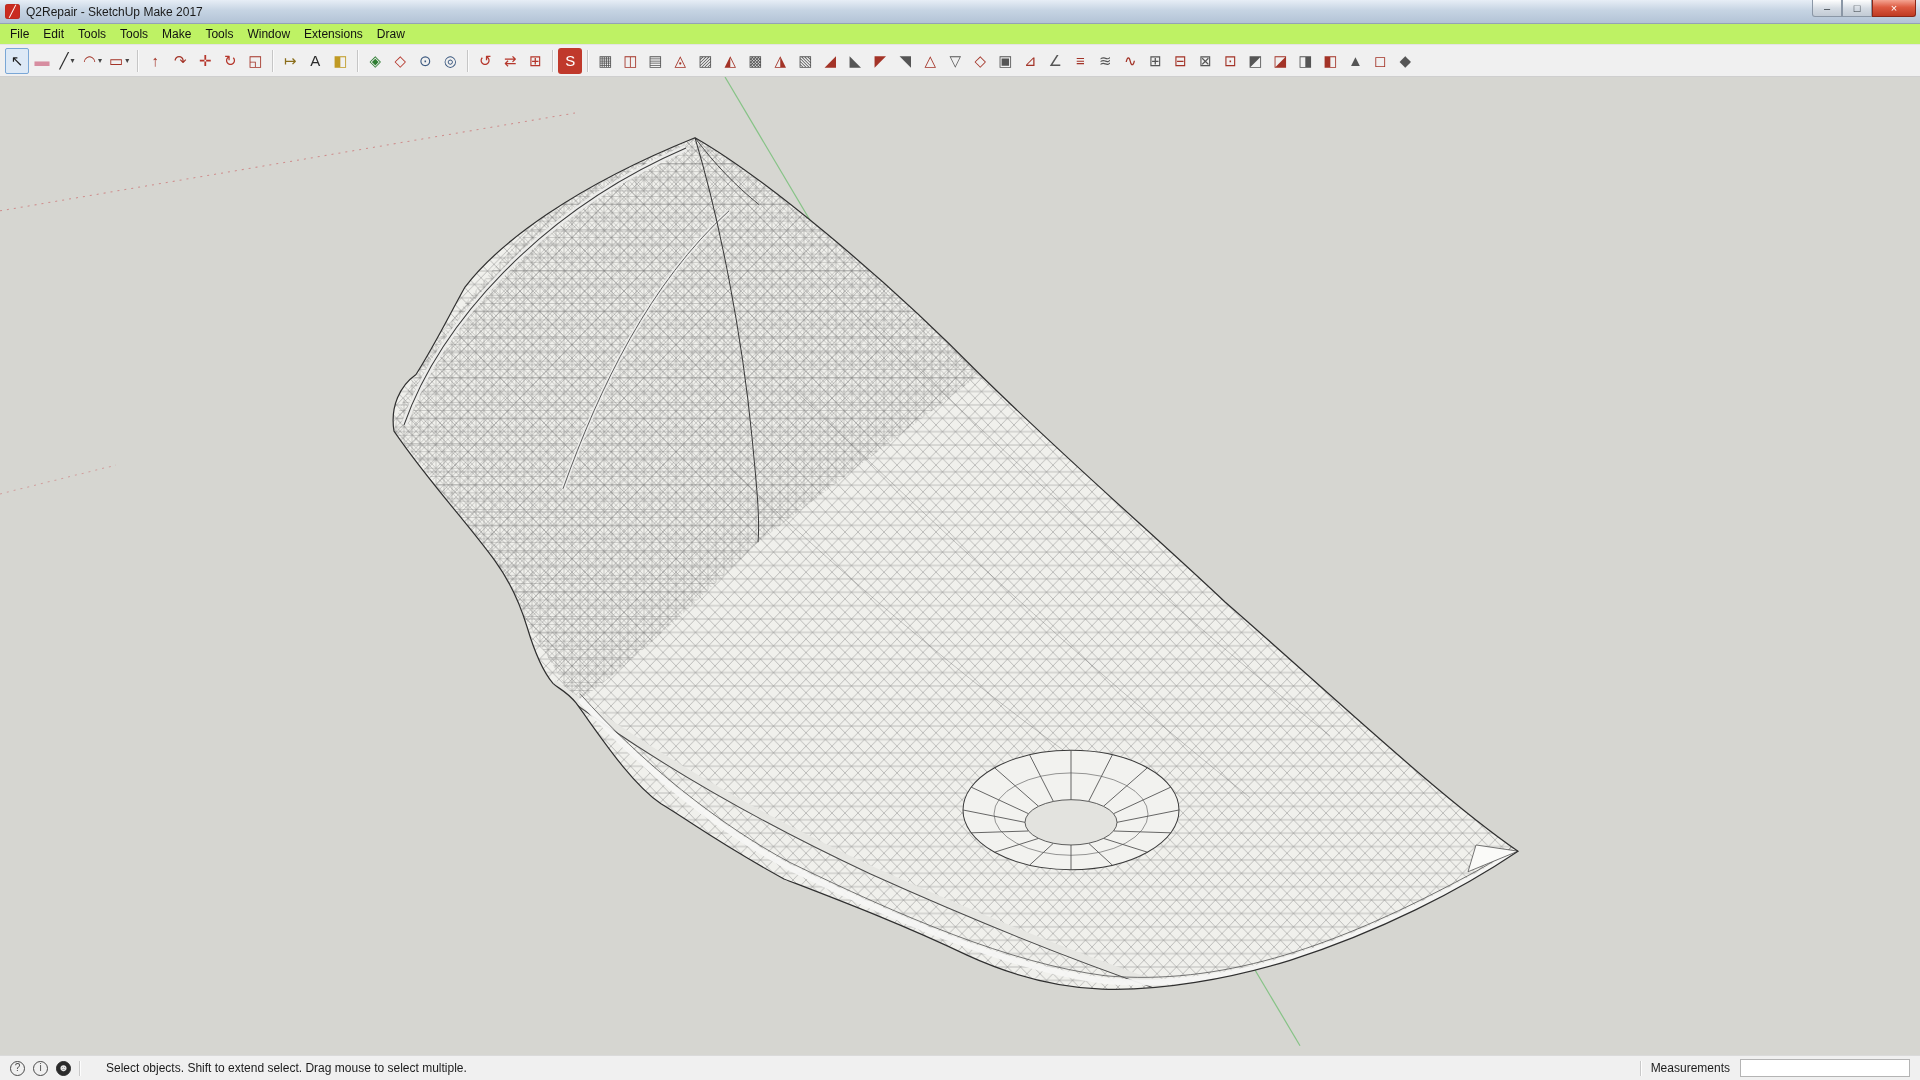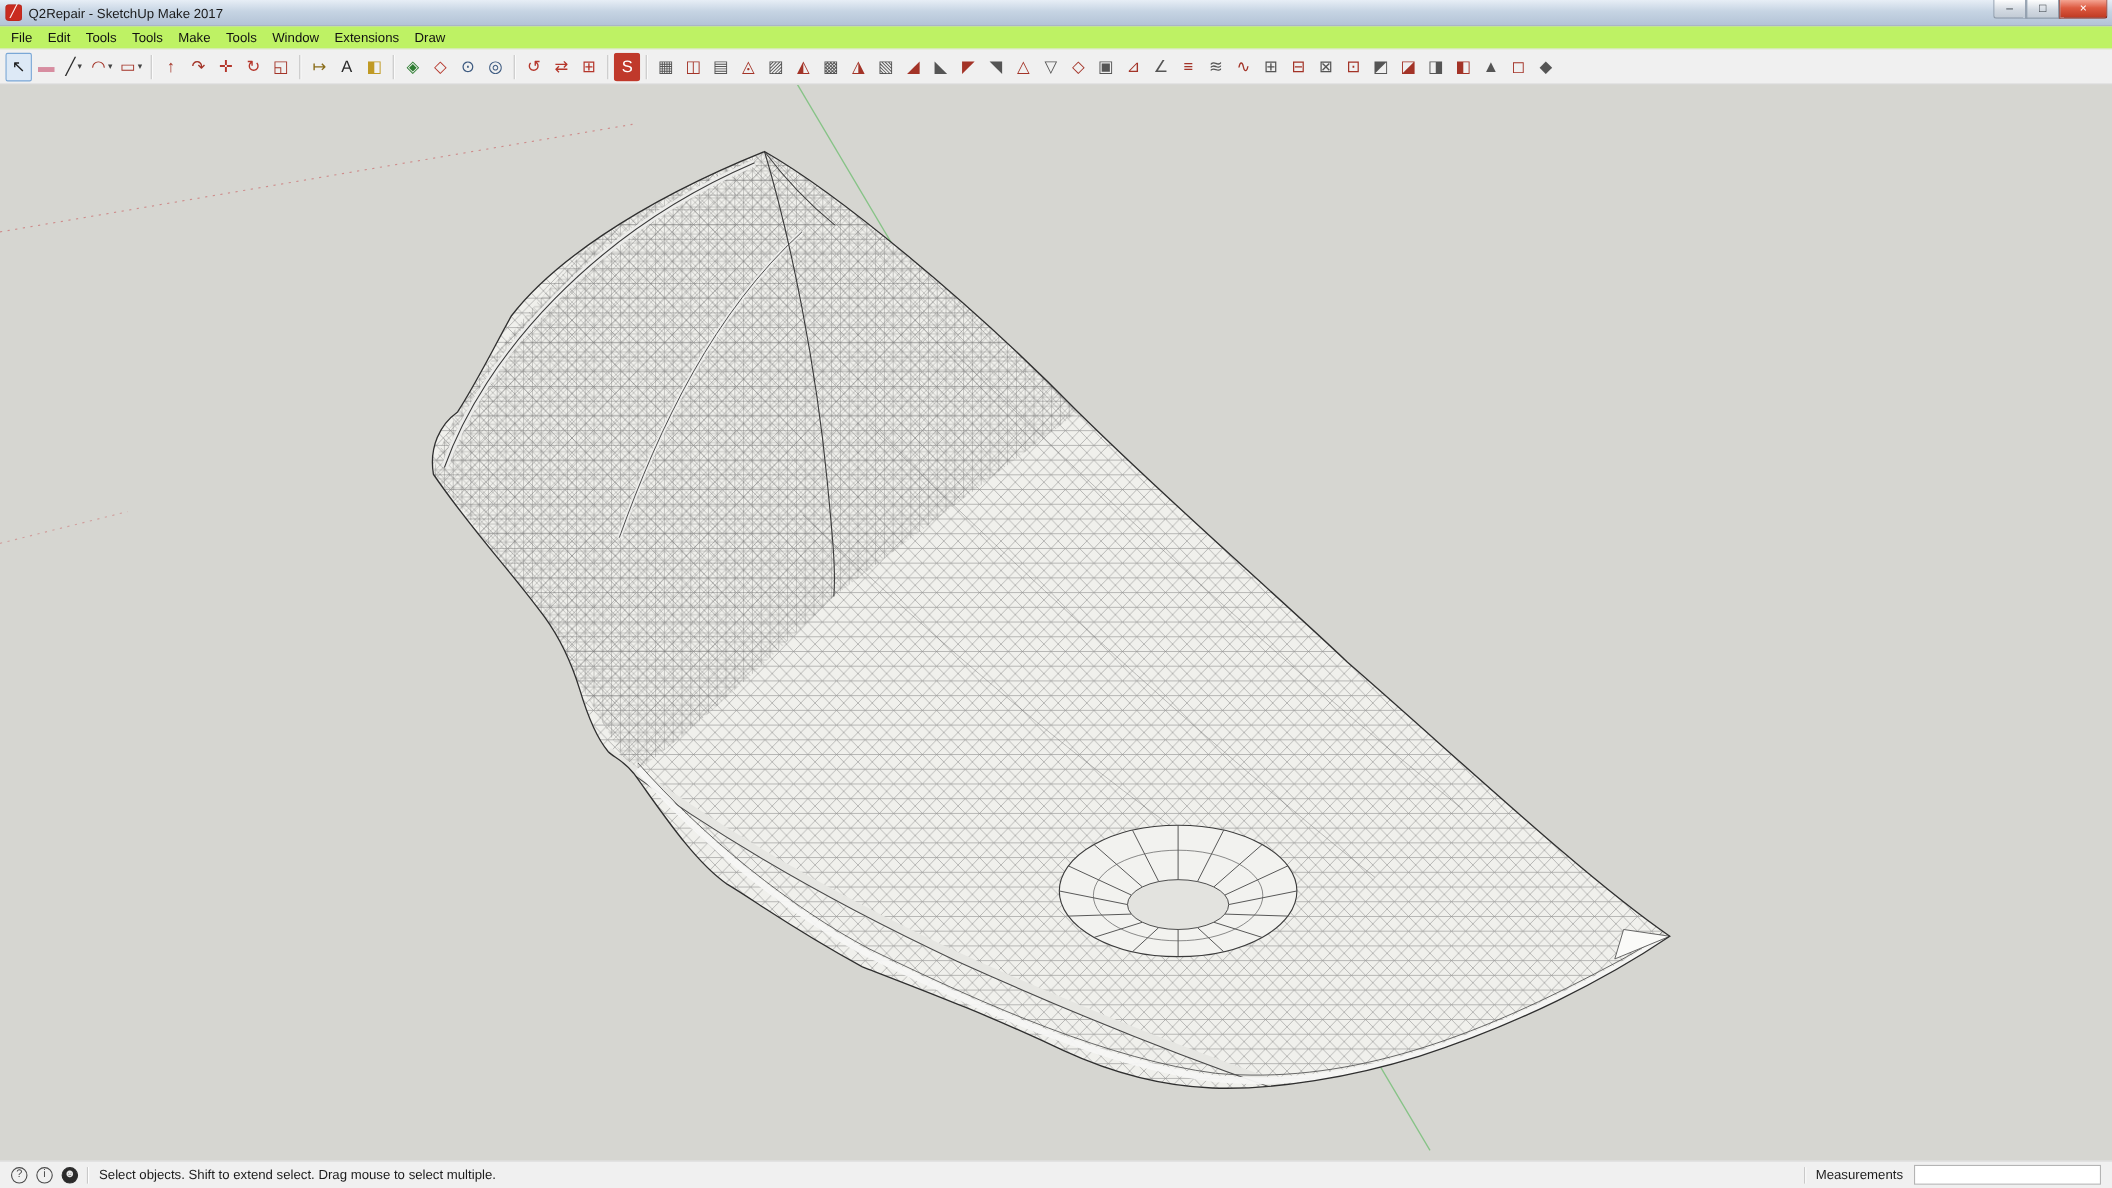--- a/index.html
+++ b/index.html
@@ -74,21 +74,21 @@
     display:flex; align-items:center; gap:8px;
     font-size:12px; color:#1c1c1c; padding:0 10px;
   }
   .sb-icon {
     width:15px; height:15px; flex:0 0 15px; border:1.5px solid #4a4a4a; border-radius:50%;
     color:#4a4a4a; font-size:10px; line-height:1;
     display:flex; align-items:center; justify-content:center;
   }
   .sb-icon.filled { background:#2b2b2b; border-color:#2b2b2b; color:#e8e8e8; }
   .sb-sep { width:1px; height:15px; background:#c9c9c9; box-shadow:1px 0 0 #fdfdfd; }
-  .sb-hint { margin-left:2px; }
+  .sb-hint { margin-left:18px; }
   .measure { margin-left:auto; display:flex; align-items:center; gap:10px; }
   .measure input {
     width:170px; height:18px; border:1px solid #b4b4b4; background:#fff;
     font-family:"Liberation Sans",sans-serif; font-size:12px; padding:0 4px;
   }
 </style>
 </head>
 <body>
 
 <div class="titlebar">

